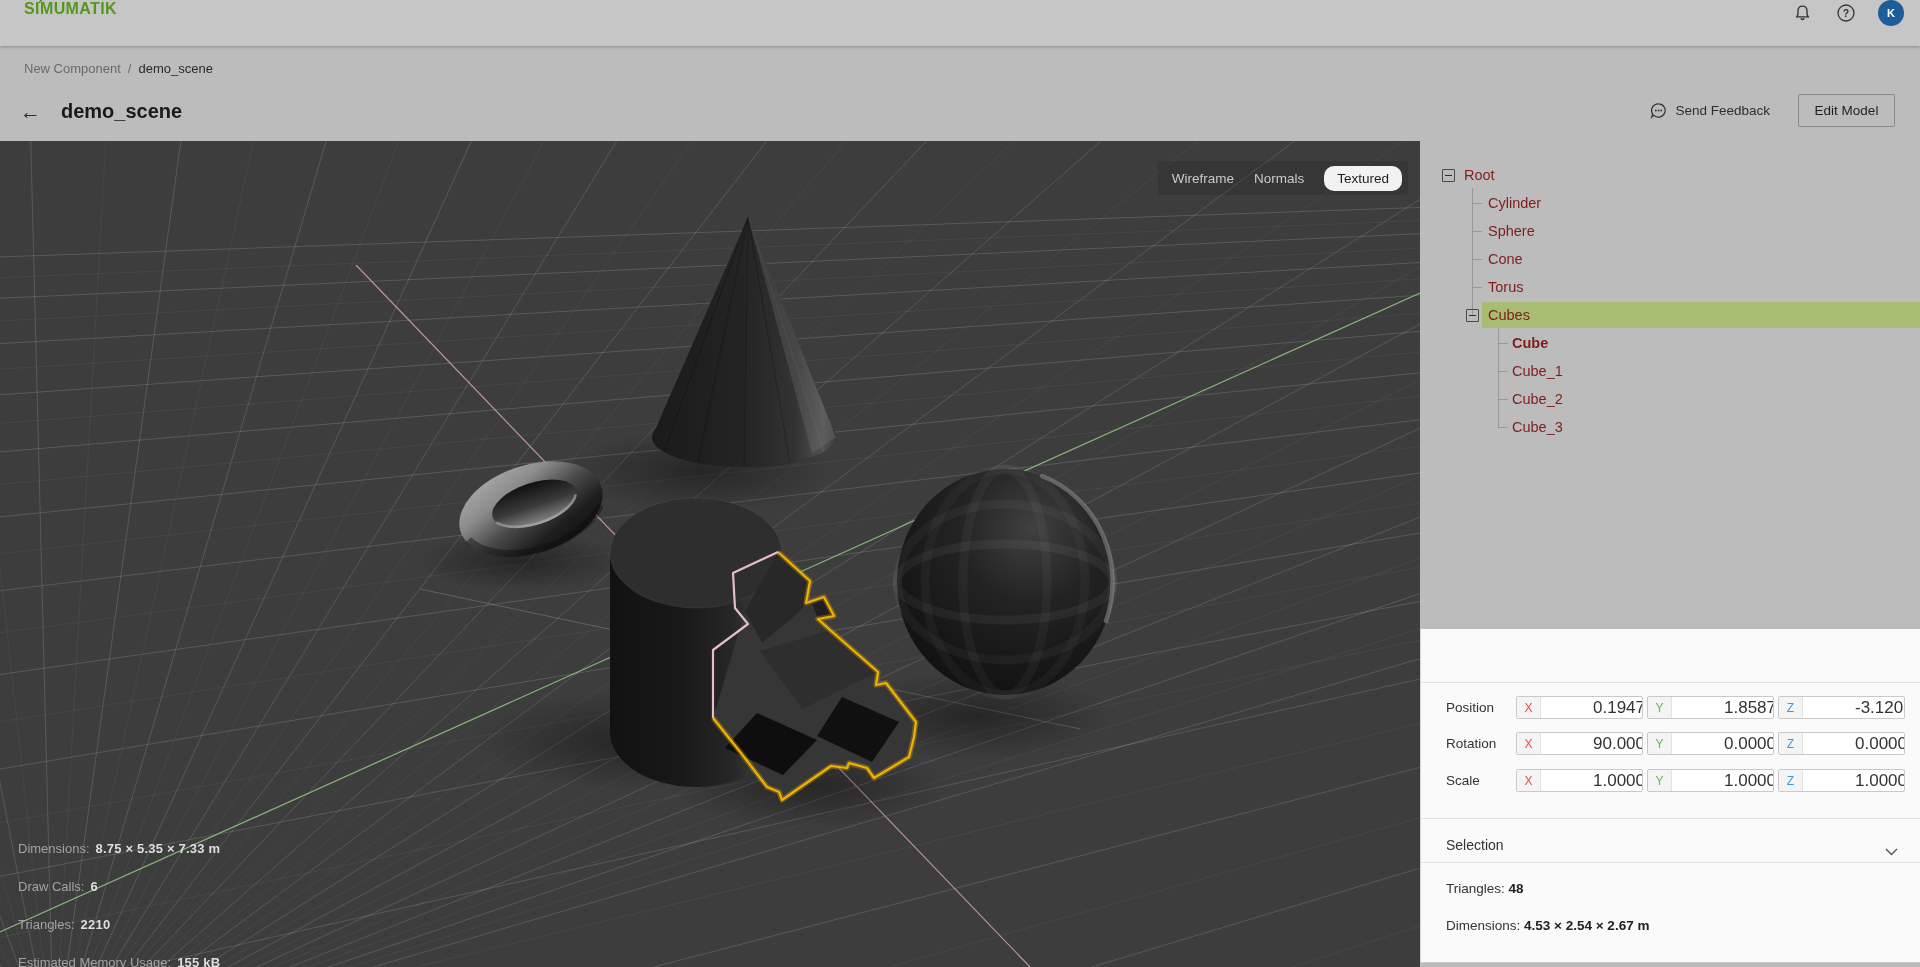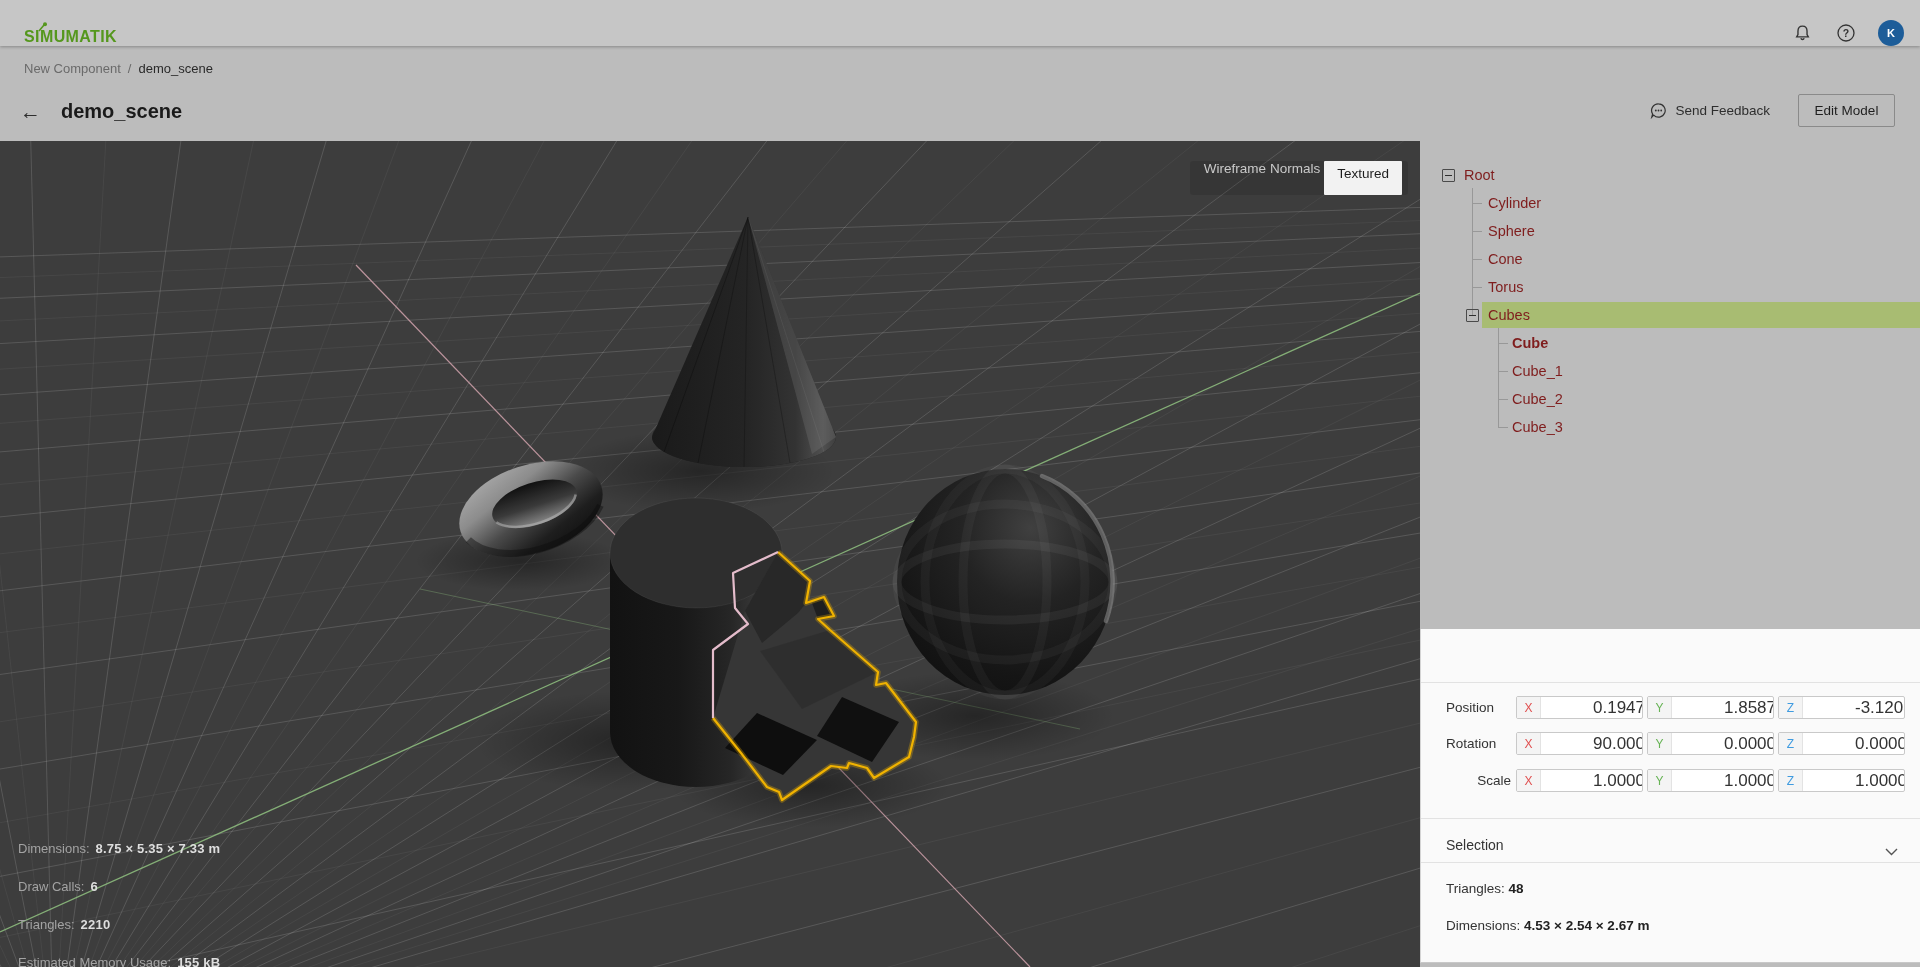--- a/index.html
+++ b/index.html
@@ -3,21 +3,21 @@
 <meta charset="utf-8">
 <style>
   * { margin:0; padding:0; box-sizing:border-box; }
   html,body { width:1920px; height:967px; overflow:hidden;
     font-family:"Liberation Sans", sans-serif; background:#bcbcbc; }
   .page { position:relative; width:1920px; height:967px; }
 
   
   .topbar { position:absolute; left:0; top:0; width:1920px; height:46px;
     background:#c6c6c6; box-shadow:0 1px 3px rgba(0,0,0,.28); z-index:30;
-    display:flex; align-items:flex-end; justify-content:space-between; padding:0 16px; }
+    display:flex; align-items:flex-start; justify-content:space-between; padding:0 16px; }
   .logo { position:relative; font-size:16px; font-weight:800; letter-spacing:.4px;
     color:#55971d; padding-left:8px; }
   .logo svg { position:absolute; left:22px; top:-6px; }
   .topbar-right { display:flex; align-items:center; gap:20px; }
   .icon-btn { width:24px; height:24px; display:flex; align-items:center; justify-content:center; cursor:pointer; }
   .avatar { width:26px; height:26px; border-radius:50%; background:#1d5d99; color:#fff;
     font-size:11px; font-weight:700; display:flex; align-items:center; justify-content:center; cursor:pointer; }
 
   
   .header { position:absolute; left:0; top:46px; width:1920px; height:95px; background:#bcbcbc; }
@@ -29,24 +29,24 @@
   .page-title { font-size:20px; font-weight:700; color:#1a1a1a; }
   .send-feedback { position:absolute; right:150px; top:48px; height:33px; display:flex;
     align-items:center; gap:8px; font-size:13.5px; color:#2e2e2e; cursor:pointer; }
   .edit-model { position:absolute; right:25px; top:48px; width:97px; height:33px;
     border:1px solid #8a8a8a; border-radius:2px; background:transparent; font-size:13.5px;
     color:#1f1f1f; cursor:pointer; font-family:inherit; }
 
   
   .viewport { position:absolute; left:0; top:141px; width:1420px; height:826px; background:#3d3d3d; }
   .viewport svg { position:absolute; left:0; top:0; }
-  .mode-strip { position:absolute; right:12px; top:20px; height:34px; display:flex; 
-    gap:4px; padding:0 6px 0 14px; background:rgba(0,0,0,.10); border-radius:3px; }
+  .mode-strip { position:absolute; right:12px; top:20px; height:34px; display:flex; align-items:center;
+    gap:20px; padding:0 6px 0 14px; background:rgba(0,0,0,.10); border-radius:3px; }
   .mode-btn { font-size:13.5px; color:#c9c9c9; cursor:pointer; }
-  .mode-btn.active { background:#f2f2f2; color:#1d1d1d; padding:5px 13px; border-radius:1px; }
+  .mode-btn.active { background:#f2f2f2; color:#1d1d1d; padding:5px 13px; border-radius:10px; }
   .vp-stats { position:absolute; left:18px; top:700px; display:flex; flex-direction:column; gap:20px; }
   .vp-stat { font-size:13px; color:#a3a3a3; height:18px; }
   .vp-stat b { color:#dedede; font-weight:700; margin-left:6px; letter-spacing:.2px; }
 
   
   .tree-panel { position:absolute; left:1420px; top:141px; width:500px; height:488px; background:#bcbcbc; }
   .tree-row { position:absolute; height:26px; display:flex; align-items:center; gap:9px;
     font-size:14.5px; color:#7f1d1d; cursor:pointer; white-space:nowrap; }
   .tree-highlight { position:absolute; left:62px; right:0; top:161px; height:26px; background:#a8bc72; }
   .expander { width:13px; height:13px; border:1px solid #4a4a4a; border-radius:1px; position:relative;
@@ -377,21 +377,21 @@
     </div>
     <div class="xyz-field" style="left:226px;top:103px;">
       <span class="axis-tag axis-y">Y</span>
       <input value="0.0000" style="">
     </div>
     <div class="xyz-field" style="left:357px;top:103px;">
       <span class="axis-tag axis-z">Z</span>
       <input value="0.0000" style="">
     </div>
 
-    <div class="t-row-label" style="top:144px;text-align:right;">Scale</div>
+    <div class="t-row-label" style="top:144px;">Scale</div>
     <div class="xyz-field" style="left:95px;top:140px;">
       <span class="axis-tag axis-x">X</span>
       <input value="1.0000" style="">
     </div>
     <div class="xyz-field" style="left:226px;top:140px;">
       <span class="axis-tag axis-y">Y</span>
       <input value="1.0000" style="">
     </div>
     <div class="xyz-field" style="left:357px;top:140px;">
       <span class="axis-tag axis-z">Z</span>

